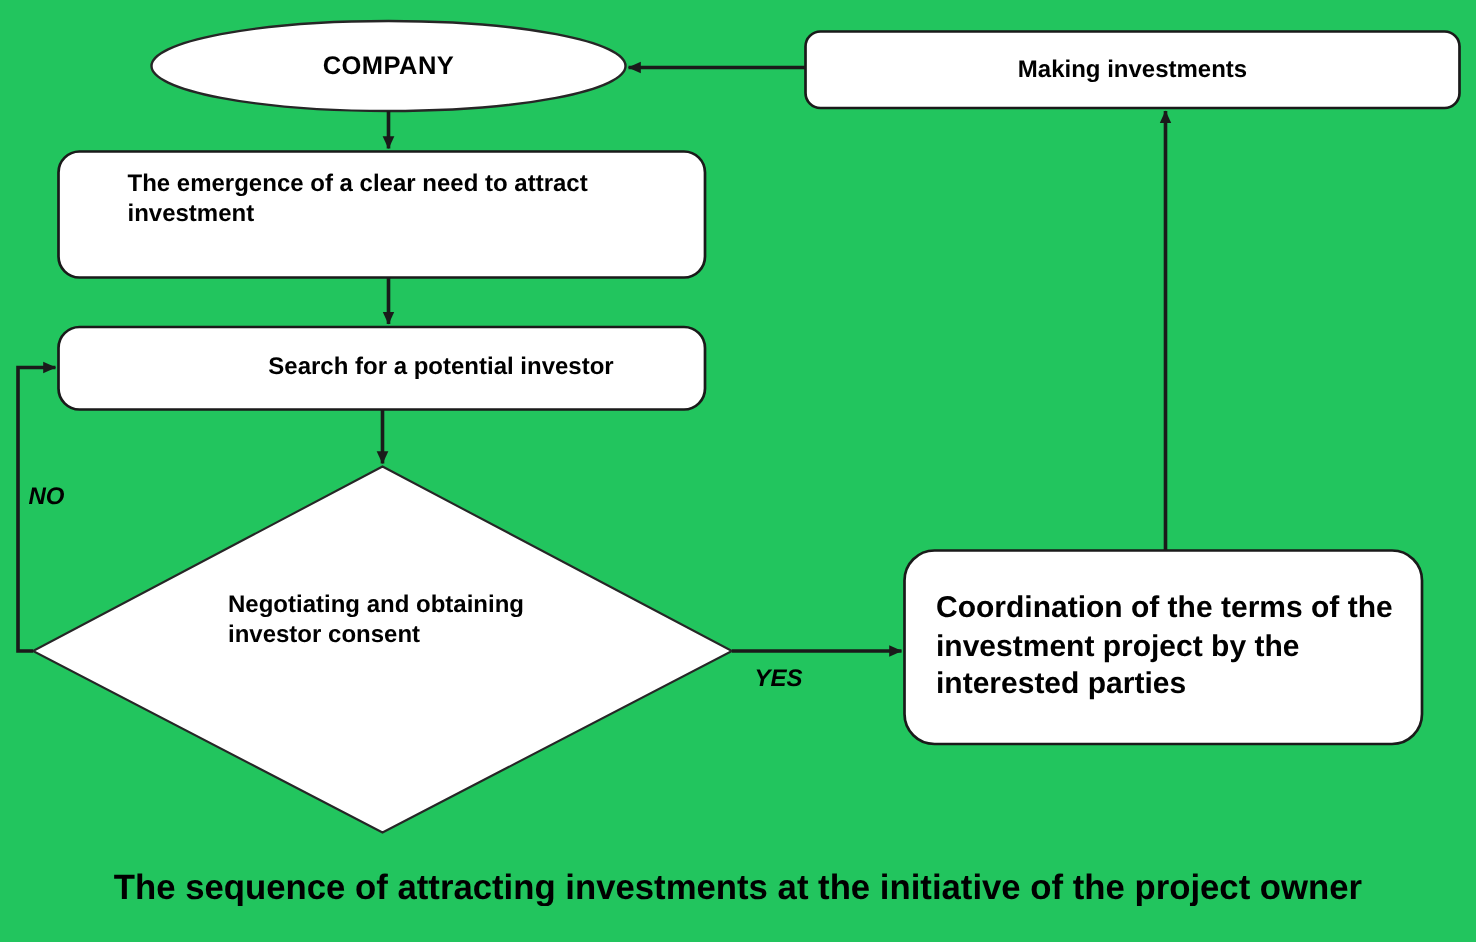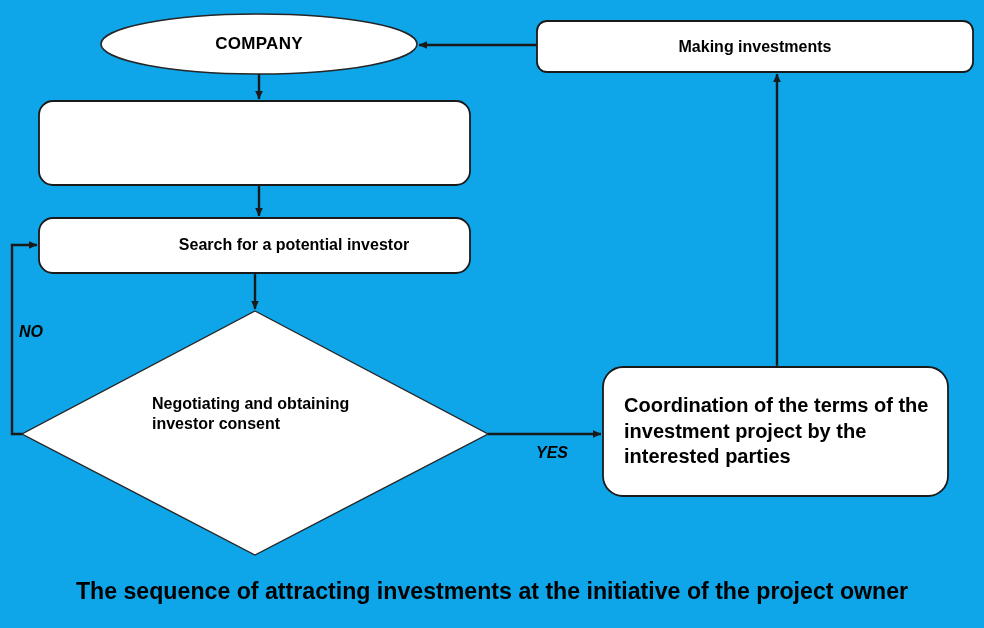--- a/index.html
+++ b/index.html
@@ -7,21 +7,21 @@
     padding: 0;
     background: #ffffff;
   }
   body {
     font-family: "Liberation Sans", sans-serif;
   }
   #page {
     position: relative;
     width: 984px;
     height: 628px;
-    background: #0ea5e9;
+    background: #22c55e;
     overflow: hidden;
   }
   #flow-svg {
     position: absolute;
     left: 0;
     top: 0;
     width: 984px;
     height: 628px;
   }
   .node-text {
@@ -84,21 +84,20 @@
     color: #000000;
     font-style: italic;
   }
   #label-no {
     left: 19px;
     top: 323px;
   }
   #label-yes {
     left: 503px;
     top: 444px;
-    margin-left: 33px;
   }
   #caption {
     position: absolute;
     left: 8px;
     top: 578px;
     width: 968px;
     text-align: center;
     font-family: "Liberation Sans", sans-serif;
     font-weight: bold;
     font-size: 23.5px;
@@ -142,20 +141,21 @@
 
     <line x1="488" y1="434" x2="601" y2="434" stroke="#1a1a1a" stroke-width="2.4" marker-end="url(#arrowhead)"></line>
 
     <line x1="777" y1="367" x2="777" y2="74" stroke="#1a1a1a" stroke-width="2.4" marker-end="url(#arrowhead)"></line>
 
     <line x1="537" y1="45" x2="419" y2="45" stroke="#1a1a1a" stroke-width="2.4" marker-end="url(#arrowhead)"></line>
   </svg>
 
   <div class="node-text" id="company-label">COMPANY</div>
 
+  <div class="node-text" id="need-label">The emergence of a clear need to attract investment</div>
 
   <div class="node-text" id="search-label">Search for a potential investor</div>
 
   <div class="node-text" id="decision-label">Negotiating and obtaining investor consent</div>
 
   <div class="node-text" id="coordination-label">Coordination of the terms of the investment project by the interested parties</div>
 
   <div class="node-text" id="making-label">Making investments</div>
 
   <div class="edge-label" id="label-no">NO</div>

